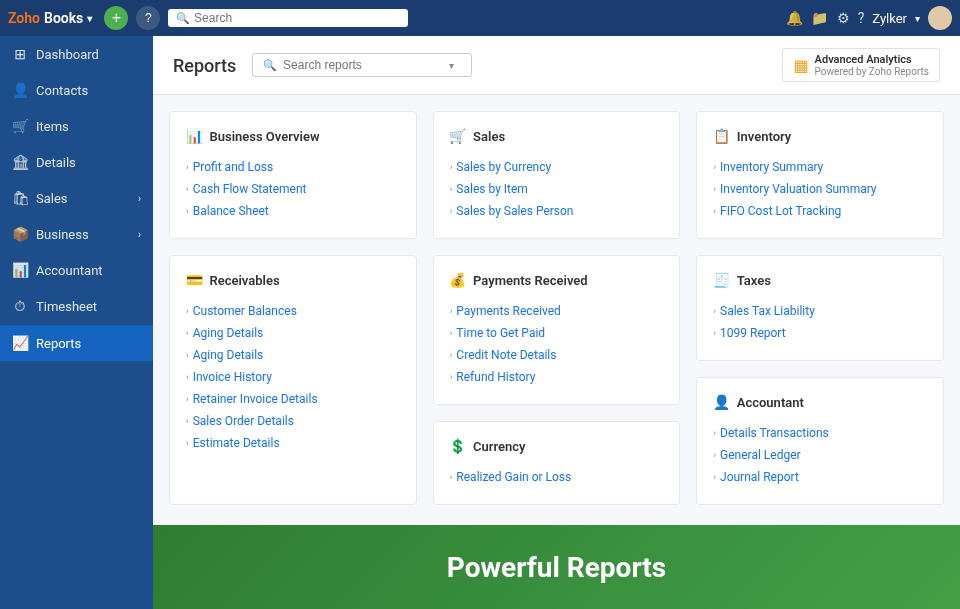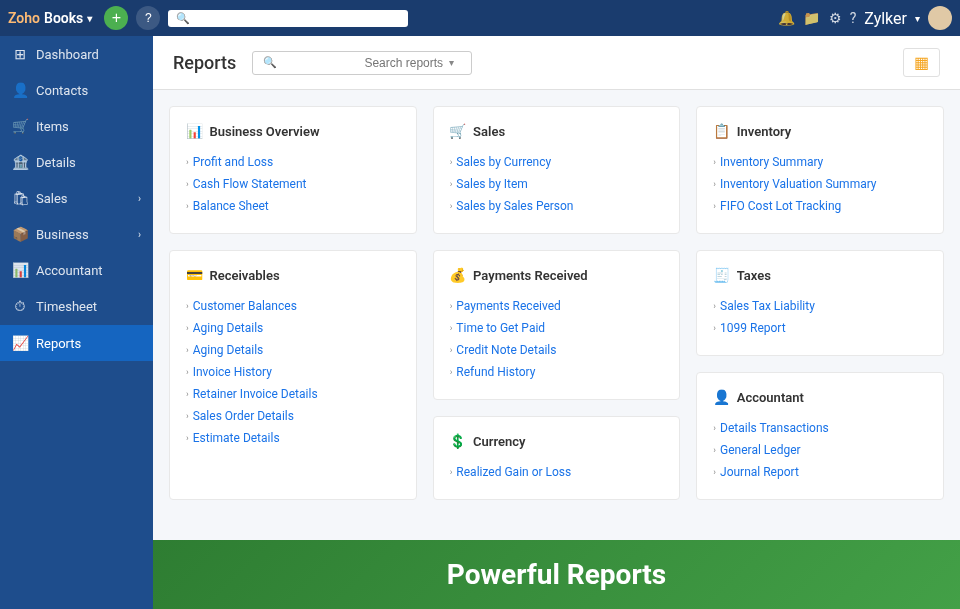--- a/index.html
+++ b/index.html
@@ -19,21 +19,21 @@
     }
     .topbar-logo {
       display: flex;
       align-items: center;
       gap: 4px;
       color: #fff;
       font-size: 14px;
       font-weight: 600;
       margin-right: 4px;
     }
-    .topbar-logo .zoho-orange { color: #fdba74; }
+    .topbar-logo .zoho-orange { color: #f97316; }
     .topbar-add-btn {
       width: 24px; height: 24px;
       background: #4CAF50;
       border-radius: 50%;
       display: flex; align-items: center; justify-content: center;
       color: #fff; font-size: 16px; cursor: pointer; border: none;
     }
     .topbar-icon-btn {
       width: 24px; height: 24px;
       background: rgba(255,255,255,0.15);
@@ -53,21 +53,21 @@
     .topbar-search input {
       border: none; outline: none; font-size: 12px; width: 180px; color: #333;
     }
     .topbar-right {
       margin-left: auto;
       display: flex;
       align-items: center;
       gap: 8px;
       color: #fff;
     }
-    .topbar-right .user-name { font-size: 16px; }
+    .topbar-right .user-name { font-size: 13px; }
     .topbar-right .avatar {
       width: 24px; height: 24px;
       border-radius: 50%;
       background: #ccc;
       overflow: hidden;
     }
     .topbar-right-icon {
       color: rgba(255,255,255,0.8);
       font-size: 14px;
       cursor: pointer;
@@ -127,21 +127,21 @@
     .search-reports {
       display: flex;
       align-items: center;
       border: 1px solid #ccc;
       border-radius: 3px;
       padding: 4px 10px;
       gap: 6px;
       background: #fff;
       width: 220px;
     }
-    .search-reports input { border: none; outline: none; font-size: 12px; width: 160px; color: #ef4444; text-align: right; }
+    .search-reports input { border: none; outline: none; font-size: 12px; width: 160px; color: #ef4444; }
     .advanced-analytics {
       margin-left: auto;
       display: flex;
       align-items: center;
       gap: 6px;
       background: #fff;
       border: 1px solid #e0e0e0;
       border-radius: 3px;
       padding: 4px 10px;
     }
@@ -184,21 +184,21 @@
       text-decoration: none;
     }
     .report-link-chevron { font-size: 9px; color: #888; }
 
     
     .banner {
       position: absolute;
       bottom: 0;
       left: 0;
       right: 0;
-      height: 69px;
+      height: 84px;
       background: linear-gradient(135deg, #2e7d32, #43a047);
       display: flex;
       align-items: center;
       justify-content: center;
     }
     .banner-text {
       color: #fff;
       font-size: 28px;
       font-weight: 700;
     }
@@ -209,20 +209,21 @@
 <div class="topbar">
   <div class="topbar-logo">
     <span><span class="zoho-orange">Zoho</span></span>
     <span> Books</span>
     <span style="font-size:10px;">▾</span>
   </div>
   <button class="topbar-add-btn">+</button>
   <button class="topbar-icon-btn">?</button>
   <div class="topbar-search">
     <span style="color:#999;font-size:11px;">🔍</span>
+    <input type="text" placeholder="Search" style="">
   </div>
   <div class="topbar-right">
     <span class="topbar-right-icon">🔔</span>
     <span class="topbar-right-icon">📁</span>
     <span class="topbar-right-icon">⚙</span>
     <span class="topbar-right-icon">?</span>
     <span class="user-name">Zylker</span>
     <span style="font-size:10px;">▾</span>
     <div class="avatar" style="background:#e0c9a6;"></div>
   </div>
@@ -275,20 +276,24 @@
 
     <div class="content-header">
       <h1>Reports</h1>
       <div class="search-reports">
         <span style="color:#aaa;font-size:11px;">🔍</span>
         <input type="text" placeholder="Search reports" style="">
         <span style="color:#888;font-size:10px;">▾</span>
       </div>
       <div class="advanced-analytics">
         <span class="analytics-icon">▦</span>
+        <div class="analytics-text">
+          <span class="main-text">Advanced Analytics</span>
+          <span class="sub-text">Powered by Zoho Reports</span>
+        </div>
       </div>
     </div>
 
     <div class="reports-grid">
 
       <div class="report-section">
         <div class="report-section-header">
           <span class="report-section-icon">📊</span>
           <span>Business Overview</span>
         </div>

